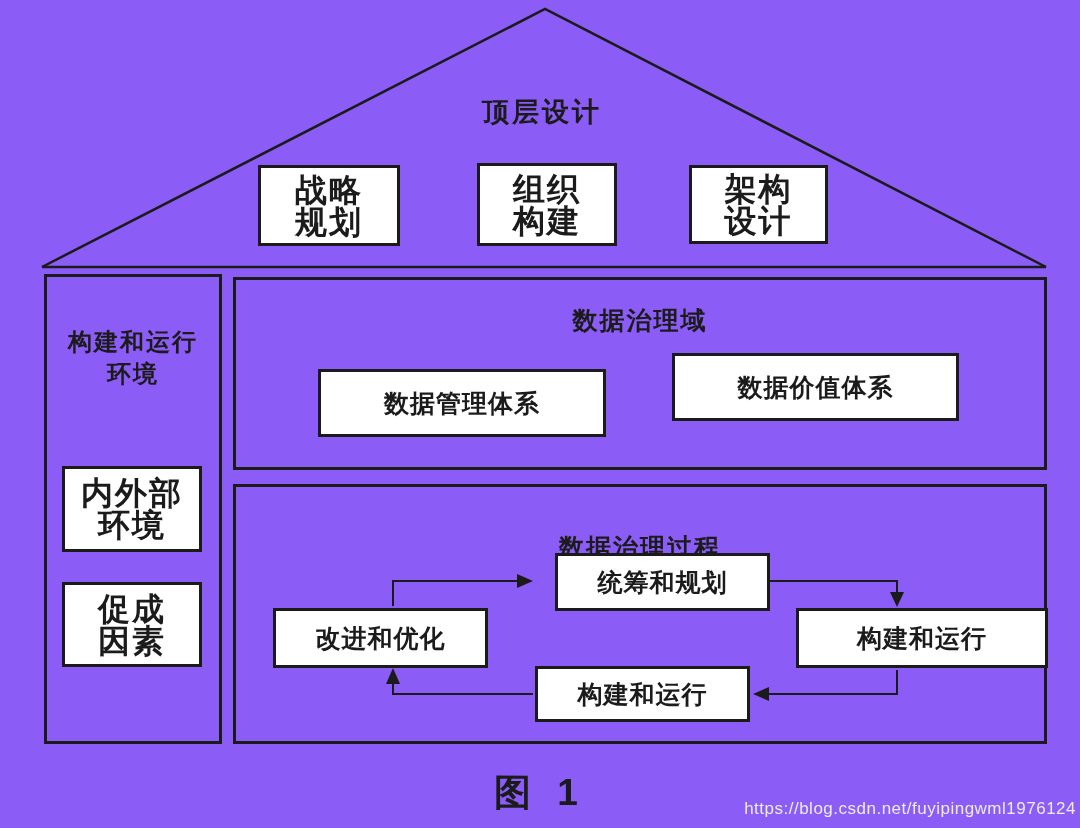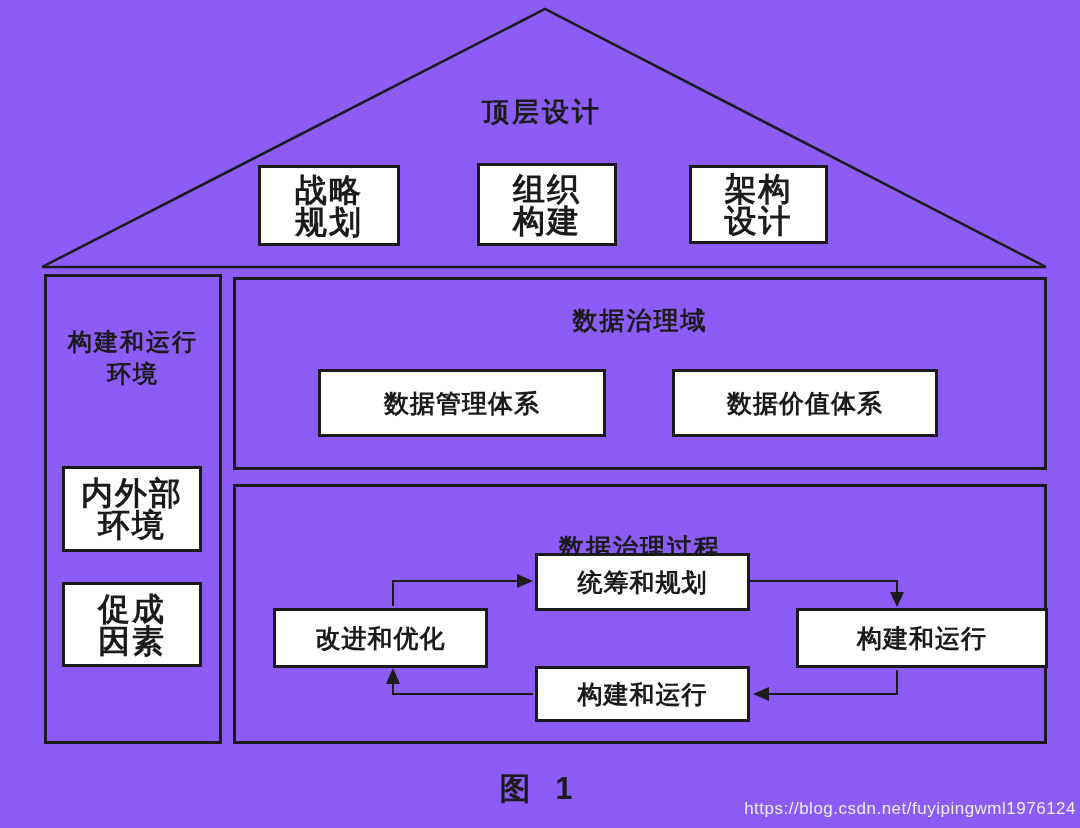--- a/index.html
+++ b/index.html
@@ -67,21 +67,21 @@
   }
   #caption{
     position:absolute;
     left:0;top:768px;width:1080px;
     display:flex;
     justify-content:center;
     align-items:baseline;
     gap:18px;
     font-family:"Liberation Sans","DejaVu Sans",sans-serif;
     font-weight:bold;
-    font-size:31px;
+    font-size:37px;
     z-index:3;
   }
   #caption .fig-no{letter-spacing:8px;}
   #caption .fig-title{letter-spacing:6px;}
   #watermark{
     position:absolute;
     right:4px;top:799px;
     font-family:"Liberation Sans","DejaVu Sans",sans-serif;
     font-size:17px;
     color:#ececec;
@@ -140,27 +140,27 @@
   <div class="box two-line" style="left:62px;top:582px;width:140px;height:85px;">
     <span>促成</span>
     <span>因素</span>
   </div>
 
   <div class="container-box" style="left:233px;top:277px;width:814px;height:193px;"></div>
   <div class="section-title" style="left:233px;top:305px;width:814px;">数据治理域</div>
   <div class="box one-line" style="left:318px;top:369px;width:288px;height:68px;">
     <span>数据管理体系</span>
   </div>
-  <div class="box one-line" style="left:672px;top:369px;width:266px;height:68px;">
+  <div class="box one-line" style="left:672px;top:353px;width:287px;height:68px;">
     <span>数据价值体系</span>
   </div>
 
   <div class="container-box" style="left:233px;top:484px;width:814px;height:260px;"></div>
   <div class="section-title" style="left:233px;top:504px;width:814px;margin-top:28px;">数据治理过程</div>
-  <div class="box one-line" style="left:535px;top:553px;width:215px;height:58px;">
+  <div class="box one-line" style="left:555px;top:553px;width:215px;height:58px;">
     <span>统筹和规划</span>
   </div>
   <div class="box one-line" style="left:796px;top:608px;width:252px;height:60px;">
     <span>构建和运行</span>
   </div>
   <div class="box one-line" style="left:535px;top:666px;width:215px;height:56px;">
     <span>构建和运行</span>
   </div>
   <div class="box one-line" style="left:273px;top:608px;width:215px;height:60px;">
     <span>改进和优化</span>

